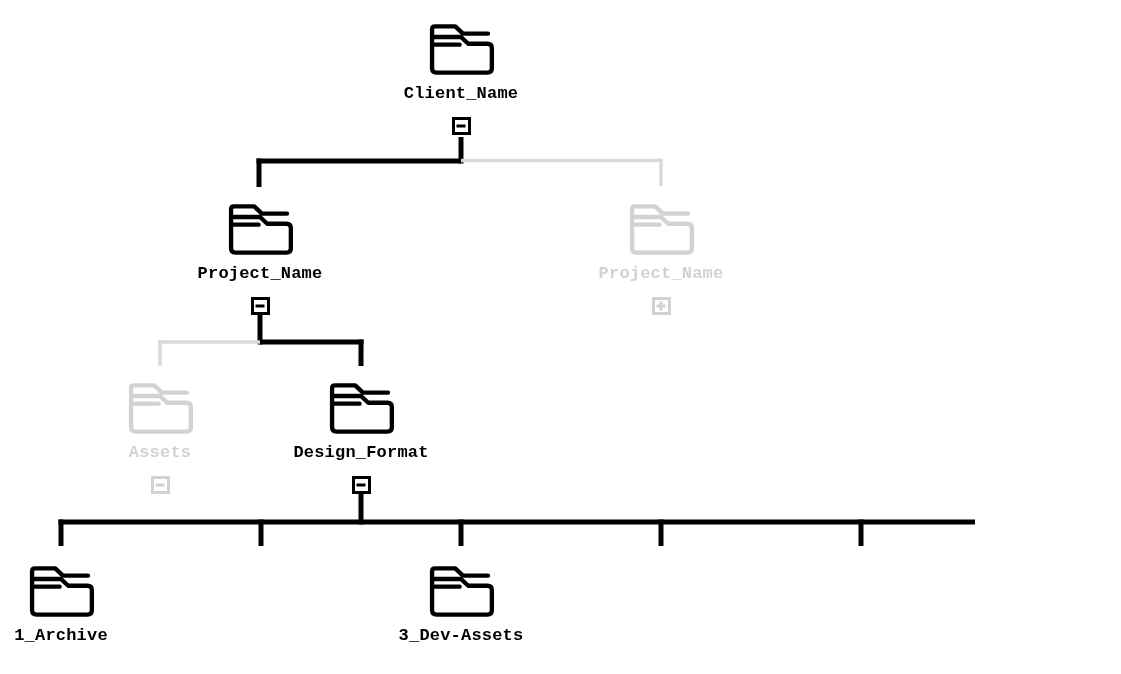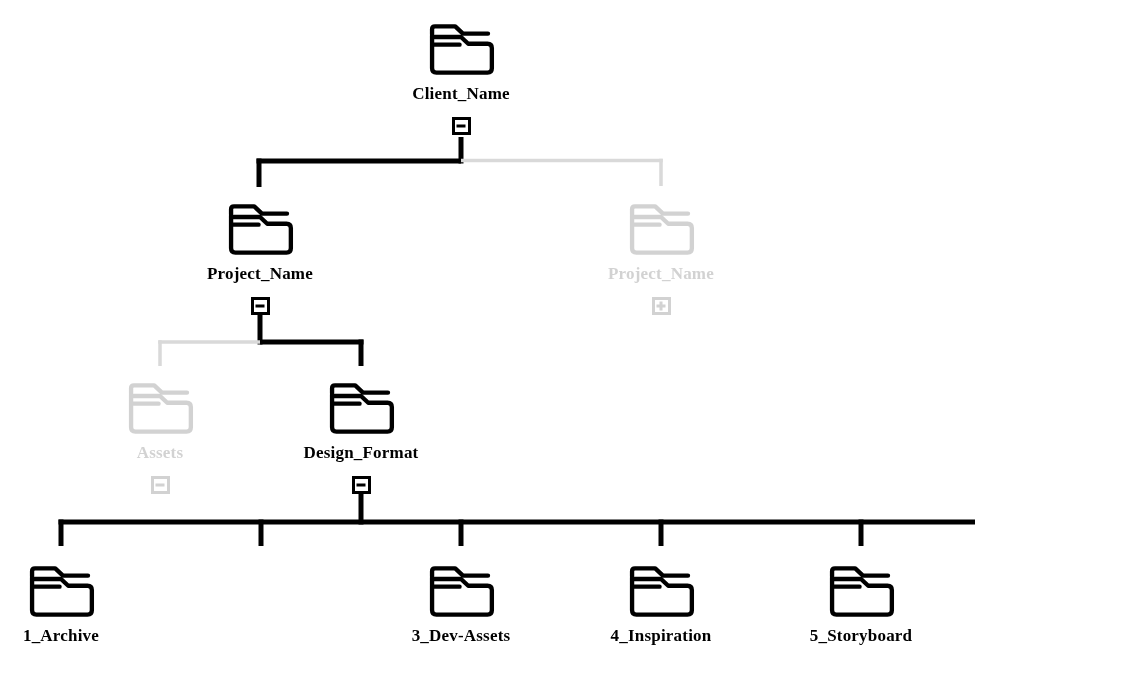--- a/index.html
+++ b/index.html
@@ -3,21 +3,21 @@
 <meta charset="utf-8">
 <style>
   html,body { margin:0; padding:0; }
   body { background: var(--c-background, #fff); }
   .canvas {
     position: relative;
     width: 975px;
     height: 674px;
     overflow: hidden;
     background: var(--c-background, #fff);
-    font-family: Liberation Serif, serif;
+    font-family: Liberation Mono, monospace;
   }
   .connectors {
     position:absolute; left:0; top:0; width:1121px; height:674px;
   }
   .line-black { stroke: var(--c-black, #000); stroke-width: 5; }
   .line-gray  { stroke: var(--c-gray_line, #d9d9d9); stroke-width: 3.5; }
   .node {
     position:absolute;
     width:136px;
     display:flex;
@@ -158,33 +158,21 @@
   </div>
 
 
   <div class="node black" style="left:393px; top:565px;justify-content:space-between;">
     <svg class="folder-svg">
         <use href="#folder-glyph"></use>
       </svg>
     <div class="label">3_Dev-Assets</div>
   </div>
 
-  <div class="node black" style="left:593px; top:565px;">
-    <svg class="folder-svg">
-        <use href="#folder-glyph"></use>
-      </svg>
-    <div class="label">4_Inspiration</div>
-  </div>
 
-  <div class="node black" style="left:793px; top:565px;">
-    <svg class="folder-svg">
-        <use href="#folder-glyph"></use>
-      </svg>
-    <div class="label">5_Storyboard</div>
-  </div>
 
   <div class="node black" style="left:994px; top:565px;">
     <svg class="folder-svg">
         <use href="#folder-glyph"></use>
       </svg>
     <div class="label">6_UX</div>
   </div>
 
 </div>
 

